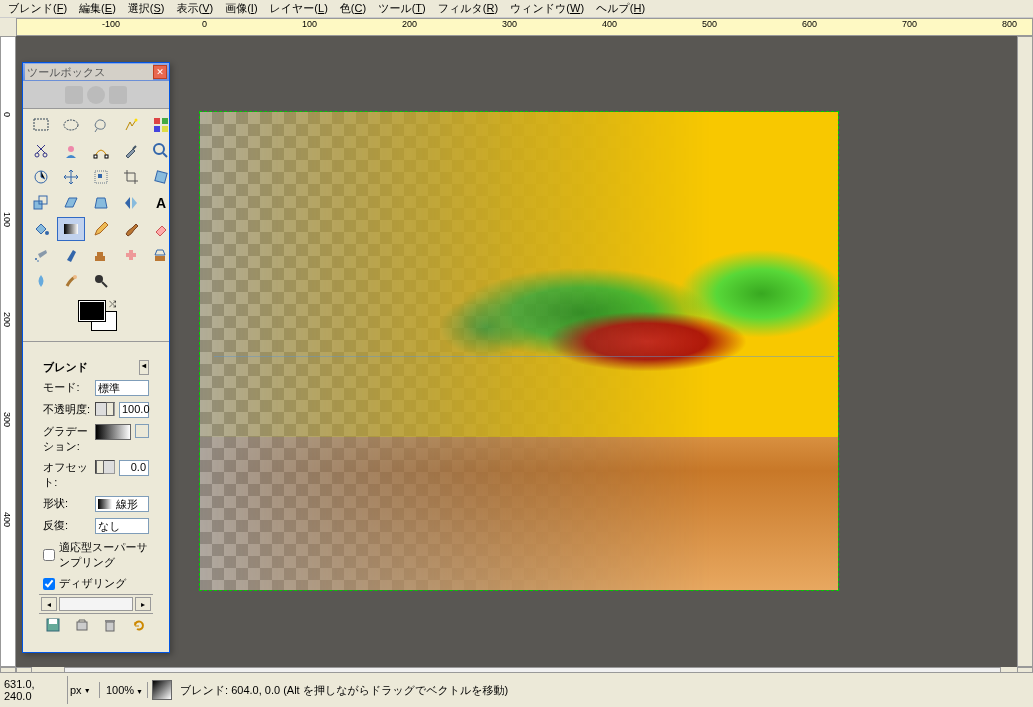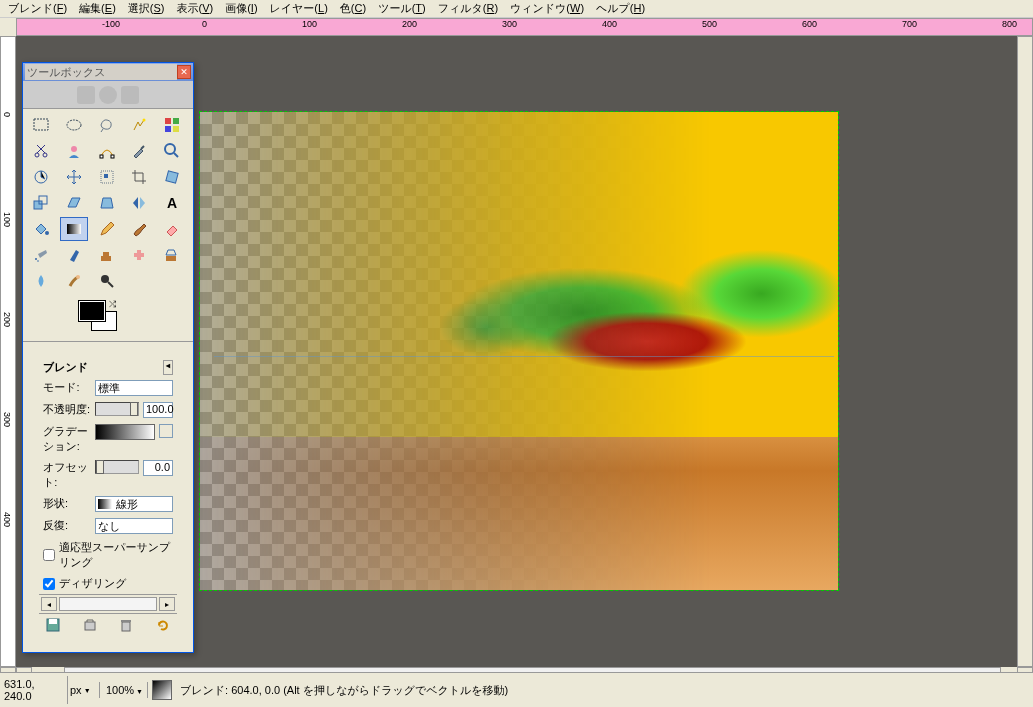--- a/index.html
+++ b/index.html
@@ -4,21 +4,21 @@
 <style>
 * { box-sizing: border-box; margin: 0; padding: 0; }
 body { font-family: "MS UI Gothic", sans-serif; font-size: 11px; background: #ece9d8; width: 1033px; height: 707px; overflow: hidden; position: relative; }
 
 
 .menubar { height: 18px; background: #ece9d8; display: flex; align-items: center; padding: 0 2px; border-bottom: 1px solid #ccc; }
 .menubar-item { padding: 1px 6px; cursor: default; }
 .menubar-item u { text-decoration: underline; }
 
 
-.ruler-h { position: absolute; top: 18px; left: 16px; right: 0; height: 18px; background: #f9a8d4; border: 1px solid #999; overflow: hidden; font-size: 9px; }
+.ruler-h { position: absolute; top: 18px; left: 16px; right: 0; height: 18px; background: #fef9c3; border: 1px solid #999; overflow: hidden; font-size: 9px; }
 .ruler-h-scale { position: relative; height: 100%; }
 .ruler-h-label { position: absolute; top: 0; font-size: 9px; }
 
 
 .ruler-v { position: absolute; top: 36px; left: 0; width: 16px; bottom: 40px; background: #fff; border: 1px solid #999; overflow: hidden; font-size: 9px; }
 .ruler-v-label { position: absolute; left: 1px; font-size: 9px; writing-mode: vertical-rl; text-orientation: mixed; }
 
 
 .canvas-area { position: absolute; top: 36px; left: 16px; right: 16px; bottom: 40px; background: #595753; overflow: hidden; }
 .canvas { position: absolute; top: 75px; left: 183px; width: 640px; height: 480px; border: 1px dashed #0c0; }
@@ -56,21 +56,21 @@
 
 .statusbar { position: absolute; bottom: 0; left: 0; right: 0; height: 35px; background: #ece9d8; display: flex; align-items: center; border-top: 1px solid #999; font-size: 11px; }
 .status-coord { width: 68px; padding: 2px 4px; border-right: 1px solid #999; }
 .status-unit { width: 32px; padding: 2px; border-right: 1px solid #999; display:flex; align-items:center; }
 .status-zoom { width: 48px; padding: 2px 4px; border-right: 1px solid #999; text-align: right; }
 .status-tool-icon { width: 20px; height: 20px; background: linear-gradient(135deg, #000, #fff); margin: 0 4px; border: 1px solid #666; }
 .status-msg { flex: 1; padding: 2px 4px; }
 .dropdown-arrow { font-size: 7px; margin-left: 2px; }
 
 
-.toolbox { position: absolute; top: 62px; left: 22px; width: 172px; background: #ece9d8; border: 1px solid #0054e3; box-shadow: 2px 2px 6px rgba(0,0,0,0.3); z-index: 10; }
+.toolbox { position: absolute; top: 62px; left: 22px; width: 148px; background: #ece9d8; border: 1px solid #0054e3; box-shadow: 2px 2px 6px rgba(0,0,0,0.3); z-index: 10; }
 .toolbox-titlebar { height: 18px; background: linear-gradient(#8caae6, #6b8fd6); display: flex; align-items: center; padding: 0 2px; color: #fff; font-size: 11px; }
 .toolbox-title { flex: 1; padding-left: 2px; color: #555; background:#d4d0c8; height:16px; line-height:16px; }
 .toolbox-close { width: 14px; height: 14px; background: #e86850; color: #fff; font-size: 9px; display: flex; align-items: center; justify-content: center; border: 1px solid #c04020; }
 .toolbox-header { height: 28px; background: #ccc; border-bottom: 1px solid #999; display:flex; align-items:center; justify-content:center; gap:4px; }
 .toolbox-header-shape { width: 18px; height:18px; background:#bbb; border-radius:3px; }
 
 .tool-grid { display: grid; grid-template-columns: repeat(5, 1fr); gap: 2px; padding: 4px; background: #ece9d8; }
 .tool-btn { width: 28px; height: 24px; border: 1px solid transparent; display: flex; align-items: center; justify-content: center; cursor: pointer; }
 .tool-btn.selected { border: 1px solid #316ac5; background: #c1d2ee; }
 .tool-btn svg { width: 18px; height: 18px; }

